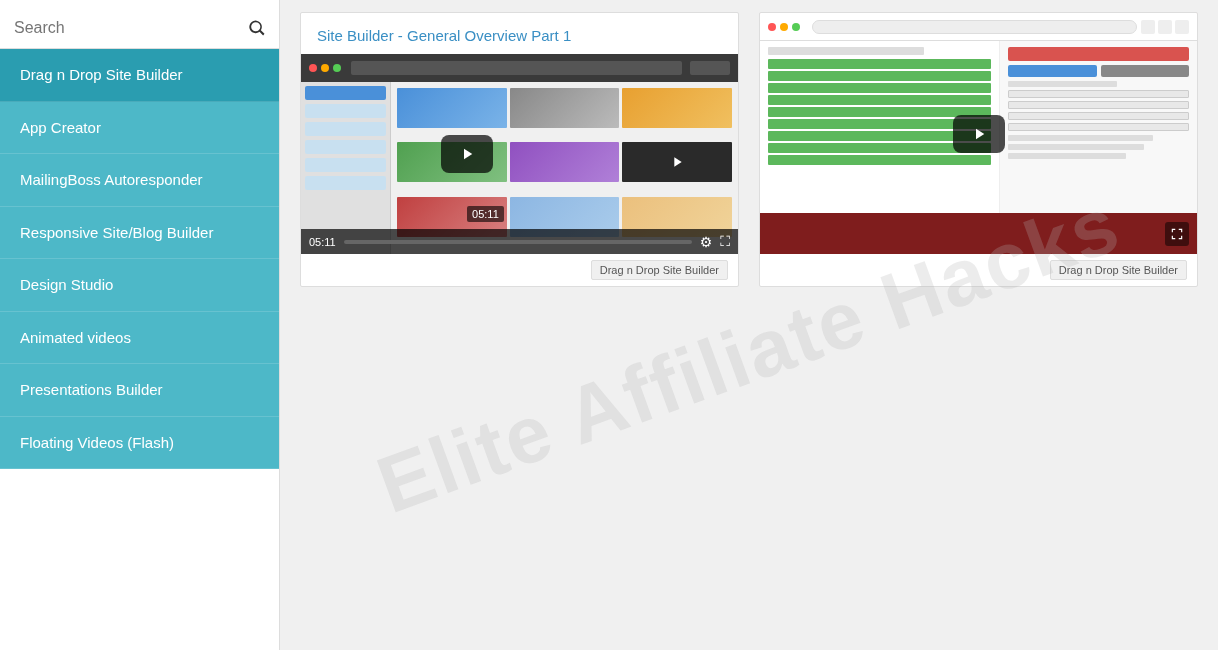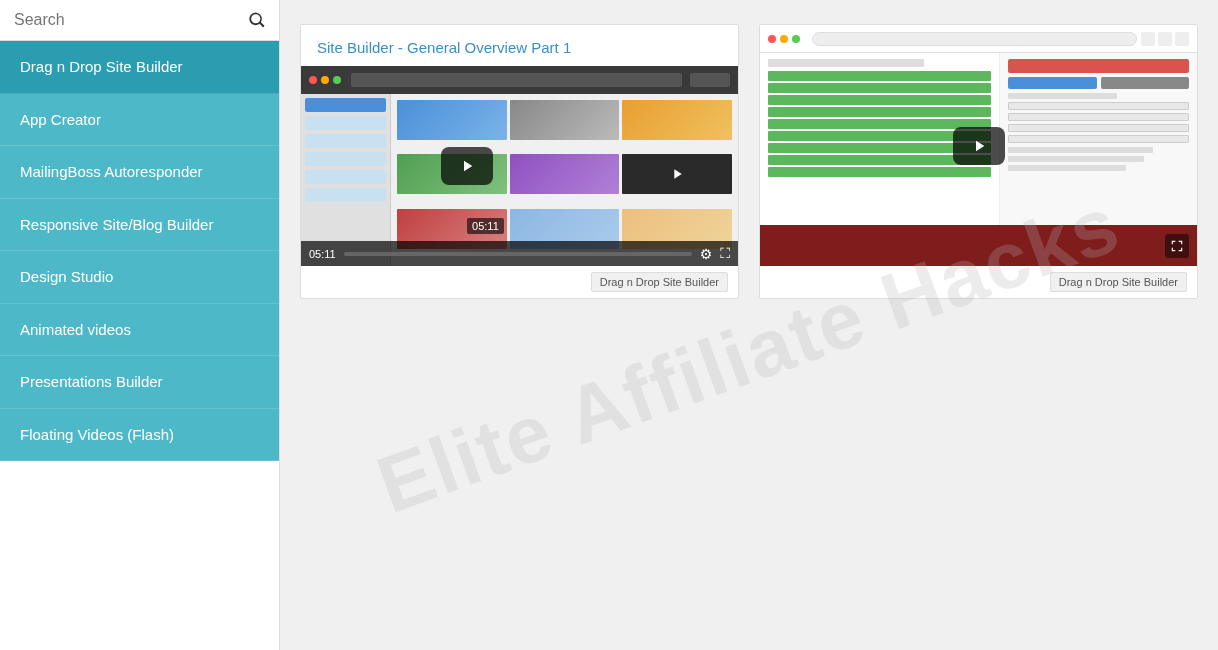--- a/index.html
+++ b/index.html
@@ -20,20 +20,21 @@
       border-right: 1px solid #ddd;
       display: flex;
       flex-direction: column;
     }
 
     #search-area {
       display: flex;
       align-items: center;
       border-bottom: 1px solid #ddd;
       padding: 0;
+      margin-top: 8px;
     }
 
     #search-input {
       flex: 1;
       border: none;
       outline: none;
       font-size: 16px;
       padding: 10px 14px;
       color: #555;
       background: transparent;
@@ -113,21 +114,21 @@
       transform: rotate(-20deg);
       white-space: nowrap;
       user-select: none;
       letter-spacing: 2px;
     }
 
     #cards-grid {
       display: grid;
       grid-template-columns: 1fr 1fr;
       gap: 20px;
-      padding-top: 24px;
+      padding-top: 12px;
     }
 
     .card {
       background: #fff;
       border: 1px solid #ddd;
       border-radius: 2px;
       overflow: hidden;
       display: flex;
       flex-direction: column;
     }

